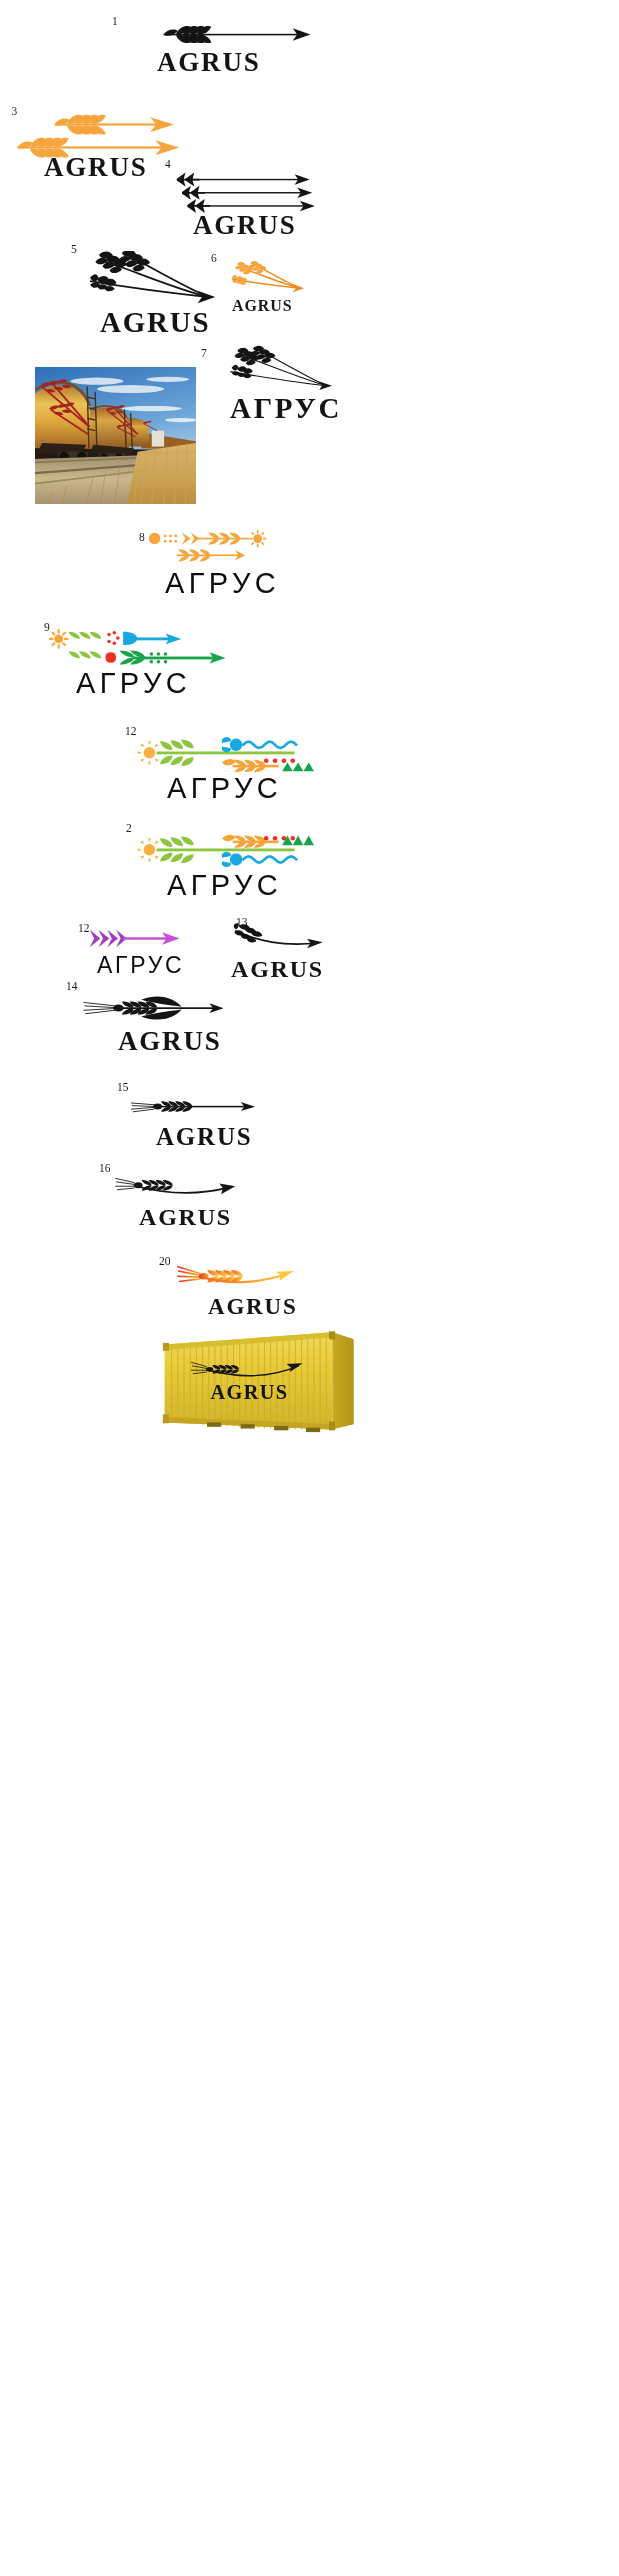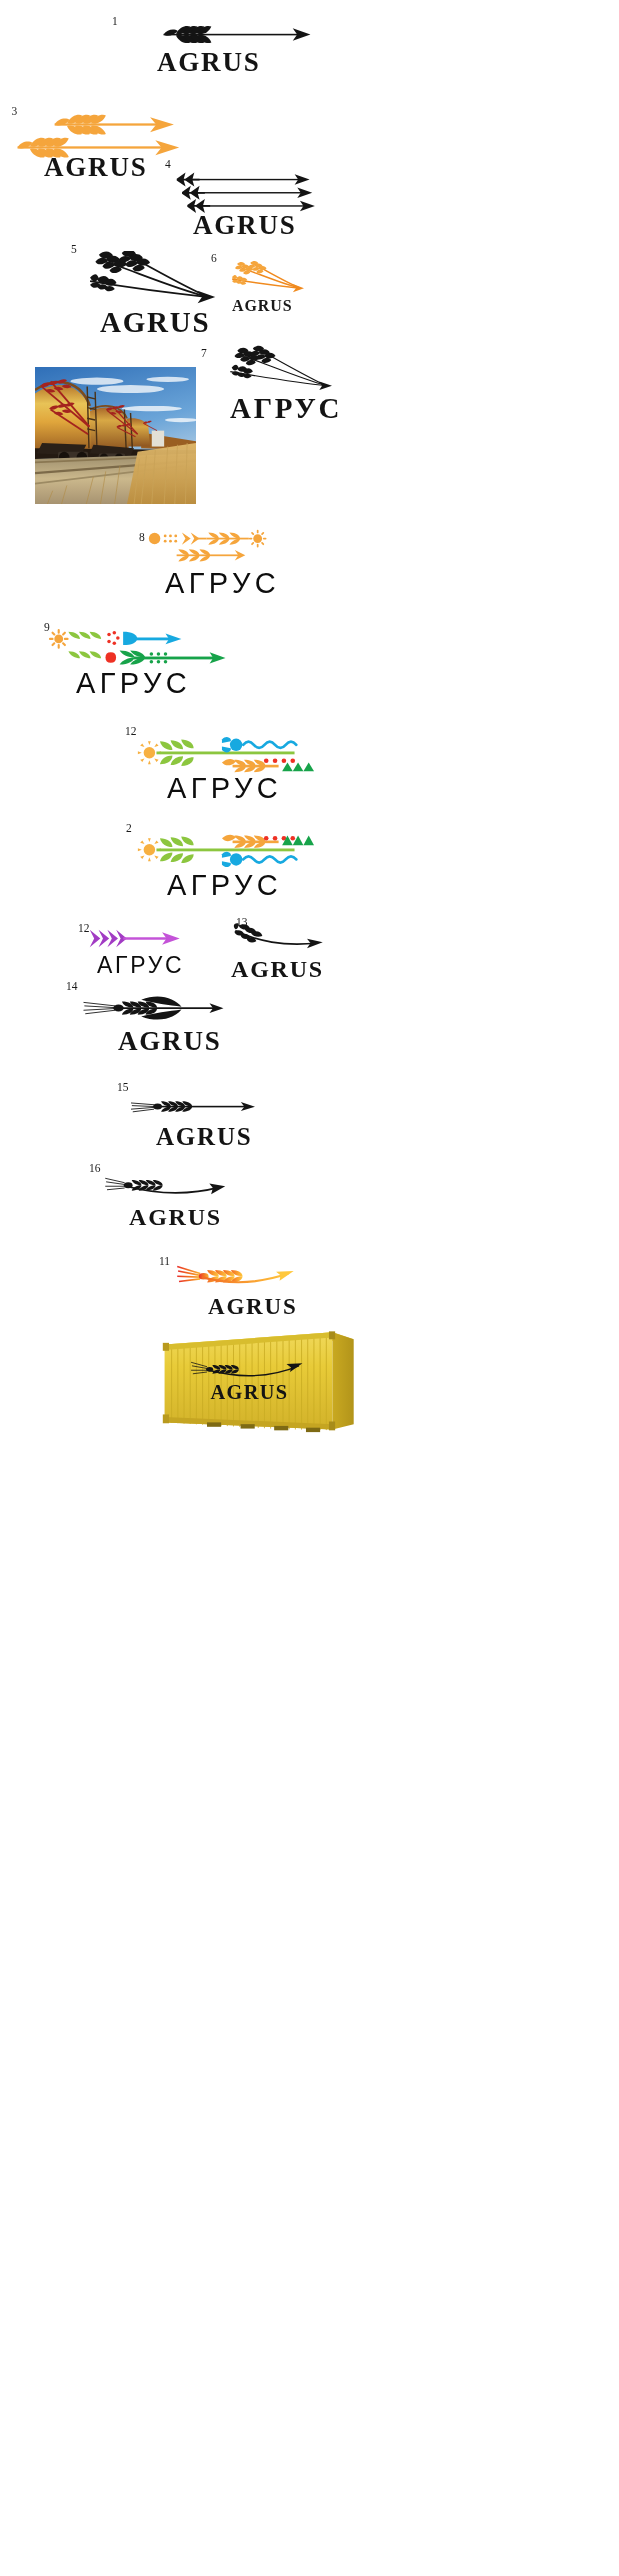--- a/index.html
+++ b/index.html
@@ -737,21 +737,21 @@
         <path d="M50 20 C57 20 61 17 61 14 C55 14 51 17 50 20Z"></path>
         <path d="M58 8 C65 8 69 11 69 14 C63 14 59 11 58 8Z"></path>
         <path d="M58 20 C65 20 69 17 69 14 C63 14 59 17 58 20Z"></path>
         <rect x="26" y="13.2" width="108" height="1.8"></rect>
         <path d="M124 9 L140 14.2 L124 19 L128 14.2Z"></path>
       </g>
     </svg>
     <div class="word w-serif" style="left:156px;top:46px;font-size:25px;letter-spacing:1.8px;">AGRUS</div>
   </div>
 
-  <div class="concept" style="left:8px;top:1159px;width:499px;height:88px;">
+  <div class="concept" style="left:18px;top:1159px;width:499px;height:88px;">
     <div class="num" style="left:81px;top:3.5px;">16</div>
     <svg class="mark" style="left:97px;top:14px;" width="124" height="30" viewBox="0 0 140 34">
       <g fill="#141414">
         <g stroke="#141414" stroke-width="1" fill="none">
           <path d="M0 6 L22 11"></path>
             <path d="M1 10 L22 13"></path>
           <path d="M0 15 L22 15"></path>
             <path d="M2 19 L22 17"></path>
         </g>
         <ellipse cx="26" cy="14" rx="5" ry="3.4"></ellipse>
@@ -764,21 +764,21 @@
         <path d="M54 8 C61 8 65 11 65 14 C59 14 55 11 54 8Z"></path>
         <path d="M54 20 C61 20 65 17 65 14 C59 14 55 17 54 20Z"></path>
         <path d="M24 15 C58 24 92 26 130 16" stroke="#141414" stroke-width="2" fill="none"></path>
         <path d="M118 12 L136 15 L120 24 L122 17Z"></path>
       </g>
     </svg>
     <div class="word w-serif" style="left:121px;top:46px;font-size:24px;letter-spacing:1.8px;">AGRUS</div>
   </div>
 
   <div class="concept" style="left:0;top:1251px;width:619px;height:88px;">
-    <div class="num" style="left:159px;top:5.3px;">11</div>
+    <div class="num" style="left:159px;top:5.3px;">20</div>
     <svg class="mark" style="left:177px;top:12.4px;" width="124" height="30" viewBox="0 0 140 34">
       <defs>
         <linearGradient id="g17" x1="0" y1="0" x2="1" y2="0">
           <stop offset="0" stop-color="#E8302A"></stop>
           <stop offset="0.45" stop-color="#F26A22"></stop>
           <stop offset="1" stop-color="#F7B231"></stop>
         </linearGradient>
         <linearGradient id="g17b" x1="0" y1="0" x2="1" y2="0">
           <stop offset="0" stop-color="#F26A22"></stop>
           <stop offset="1" stop-color="#FFC83D"></stop>

